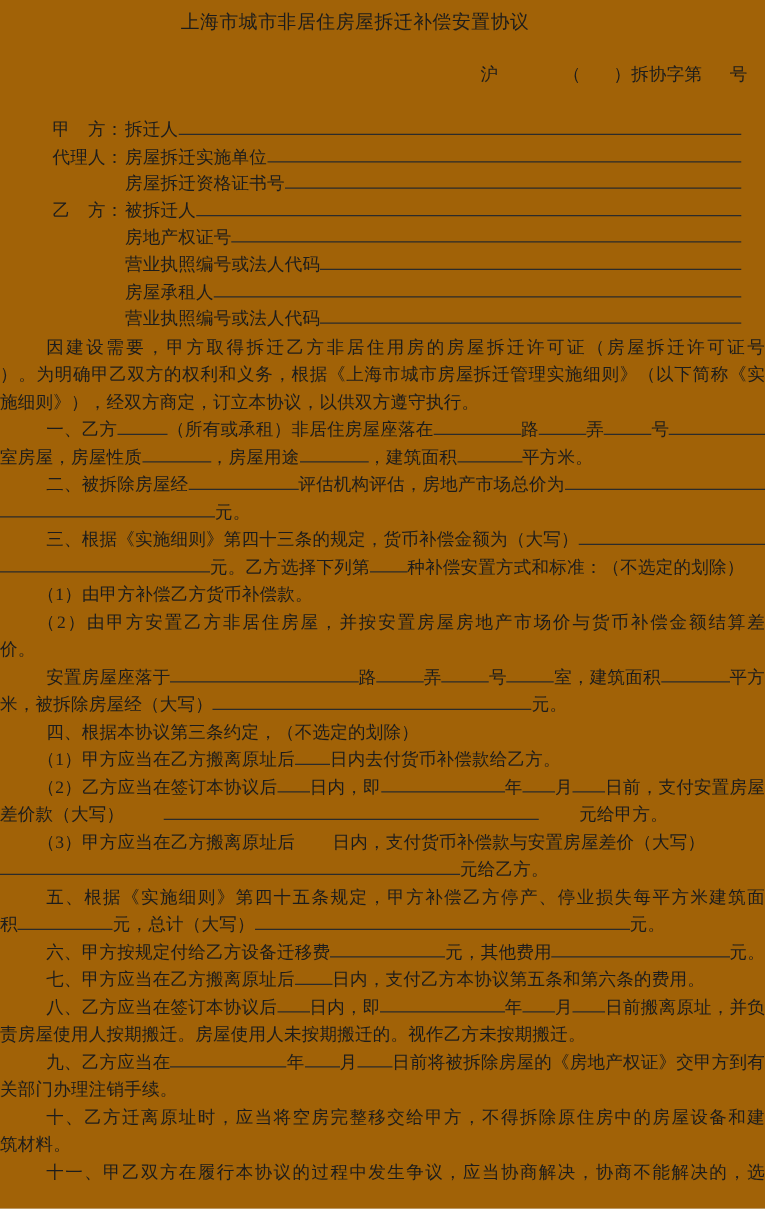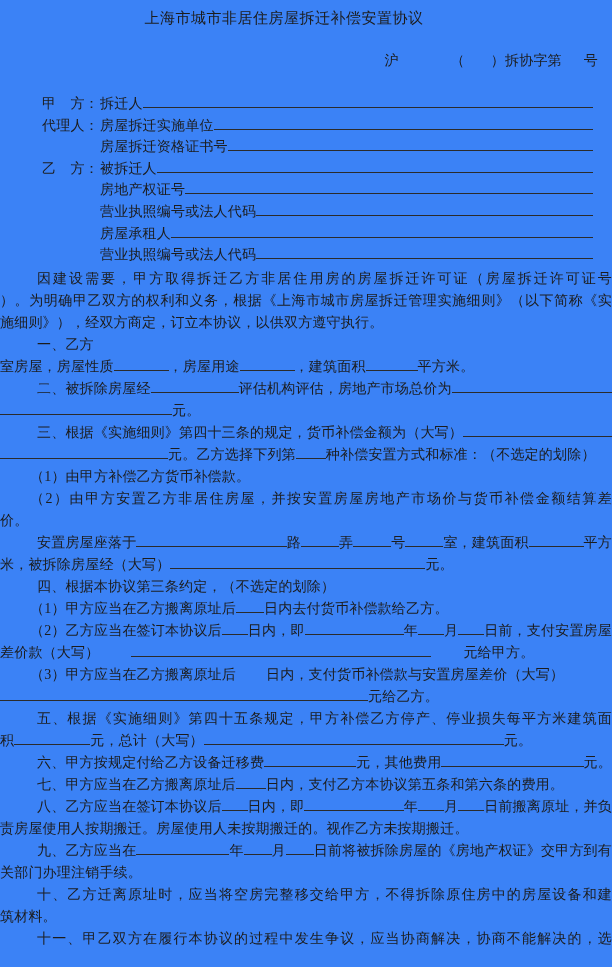--- a/index.html
+++ b/index.html
@@ -1,17 +1,17 @@
 <!DOCTYPE html>
 <html><head>
 <meta charset="utf-8">
 <style>
   html,body{margin:0;padding:0;background:#e8e8e8;}
   .page{
-    width:612px;height:967px;background:#3b82f6;overflow:hidden;
+    width:612px;height:967px;background:#a16207;overflow:hidden;
     position:relative;margin:0 auto;
     font-family:"Liberation Serif","DejaVu Serif",serif;
     color:#1c1c1c;
   }
   .title{
     padding-top:7px;height:22px;line-height:22px;
     text-align:center;padding-right:44px;
     font-size:15px;letter-spacing:0.5px;
   }
   .docline{
@@ -90,21 +90,21 @@
         <span class="plabel">营业执照编号或法人代码</span>
         <span class="blank fill" style="min-width: 40px;"></span>
       </div>
     </div>
   <div class="bodytext" id="bodytext">
       <div class="bl just" style="text-indent: 37px;">因建设需要，甲方取得拆迁乙方非居住用房的房屋拆迁许可证（房屋拆迁许可证号</div>
       <div class="bl just" style="text-indent: 0px;">）。为明确甲乙双方的权利和义务，根据《上海市城市房屋拆迁管理实施细则》（以下简称《实</div>
       <div class="bl flexline" style="padding-left: 0px;">
         <span class="t">施细则》），经双方商定，订立本协议，以供双方遵守执行。</span>
       </div>
-      <div class="bl flexline" style="padding-left: 37px; flex-direction: column;">
+      <div class="bl flexline" style="padding-left: 37px;">
         <span class="t">一、乙方</span>
         <span class="blank" style="width: 40px;"></span>
         <span class="t">（所有或承租）非居住房屋座落在</span>
         <span class="blank" style="width: 70px;"></span>
         <span class="t">路</span>
         <span class="blank" style="width: 38px;"></span>
         <span class="t">弄</span>
         <span class="blank" style="width: 38px;"></span>
         <span class="t">号</span>
         <span class="blank fill" style="min-width: 30px;"></span>

